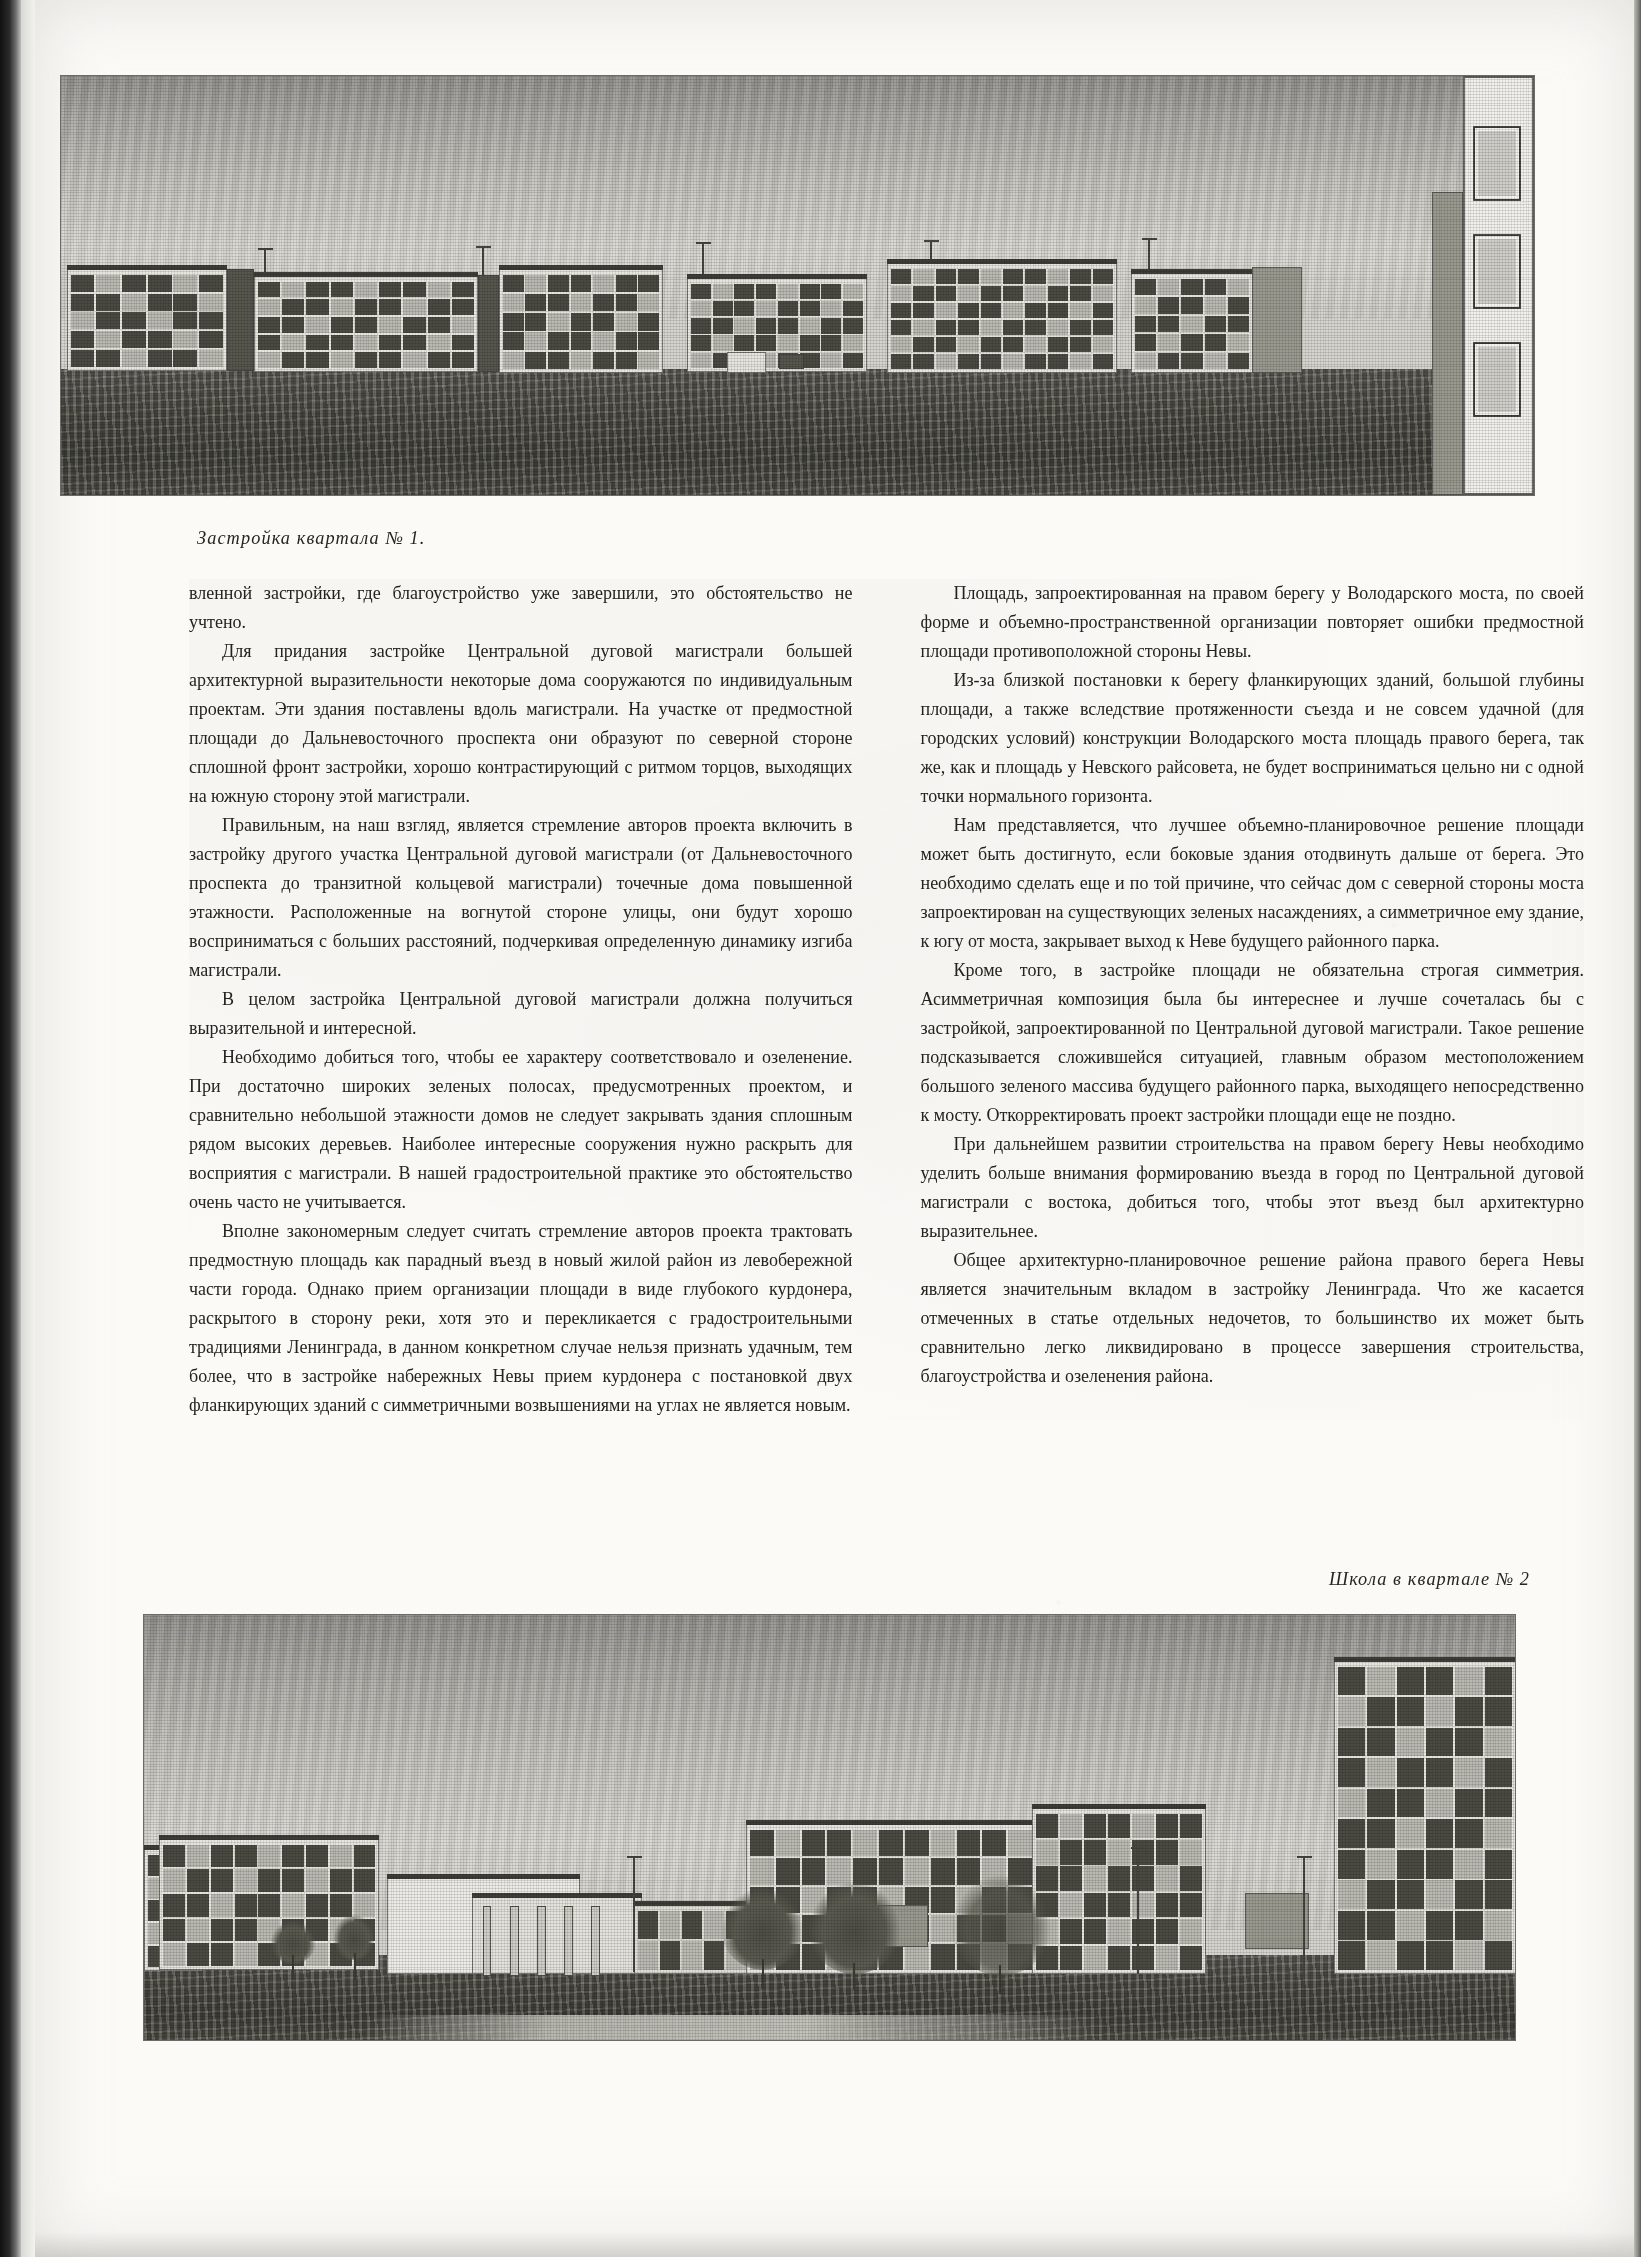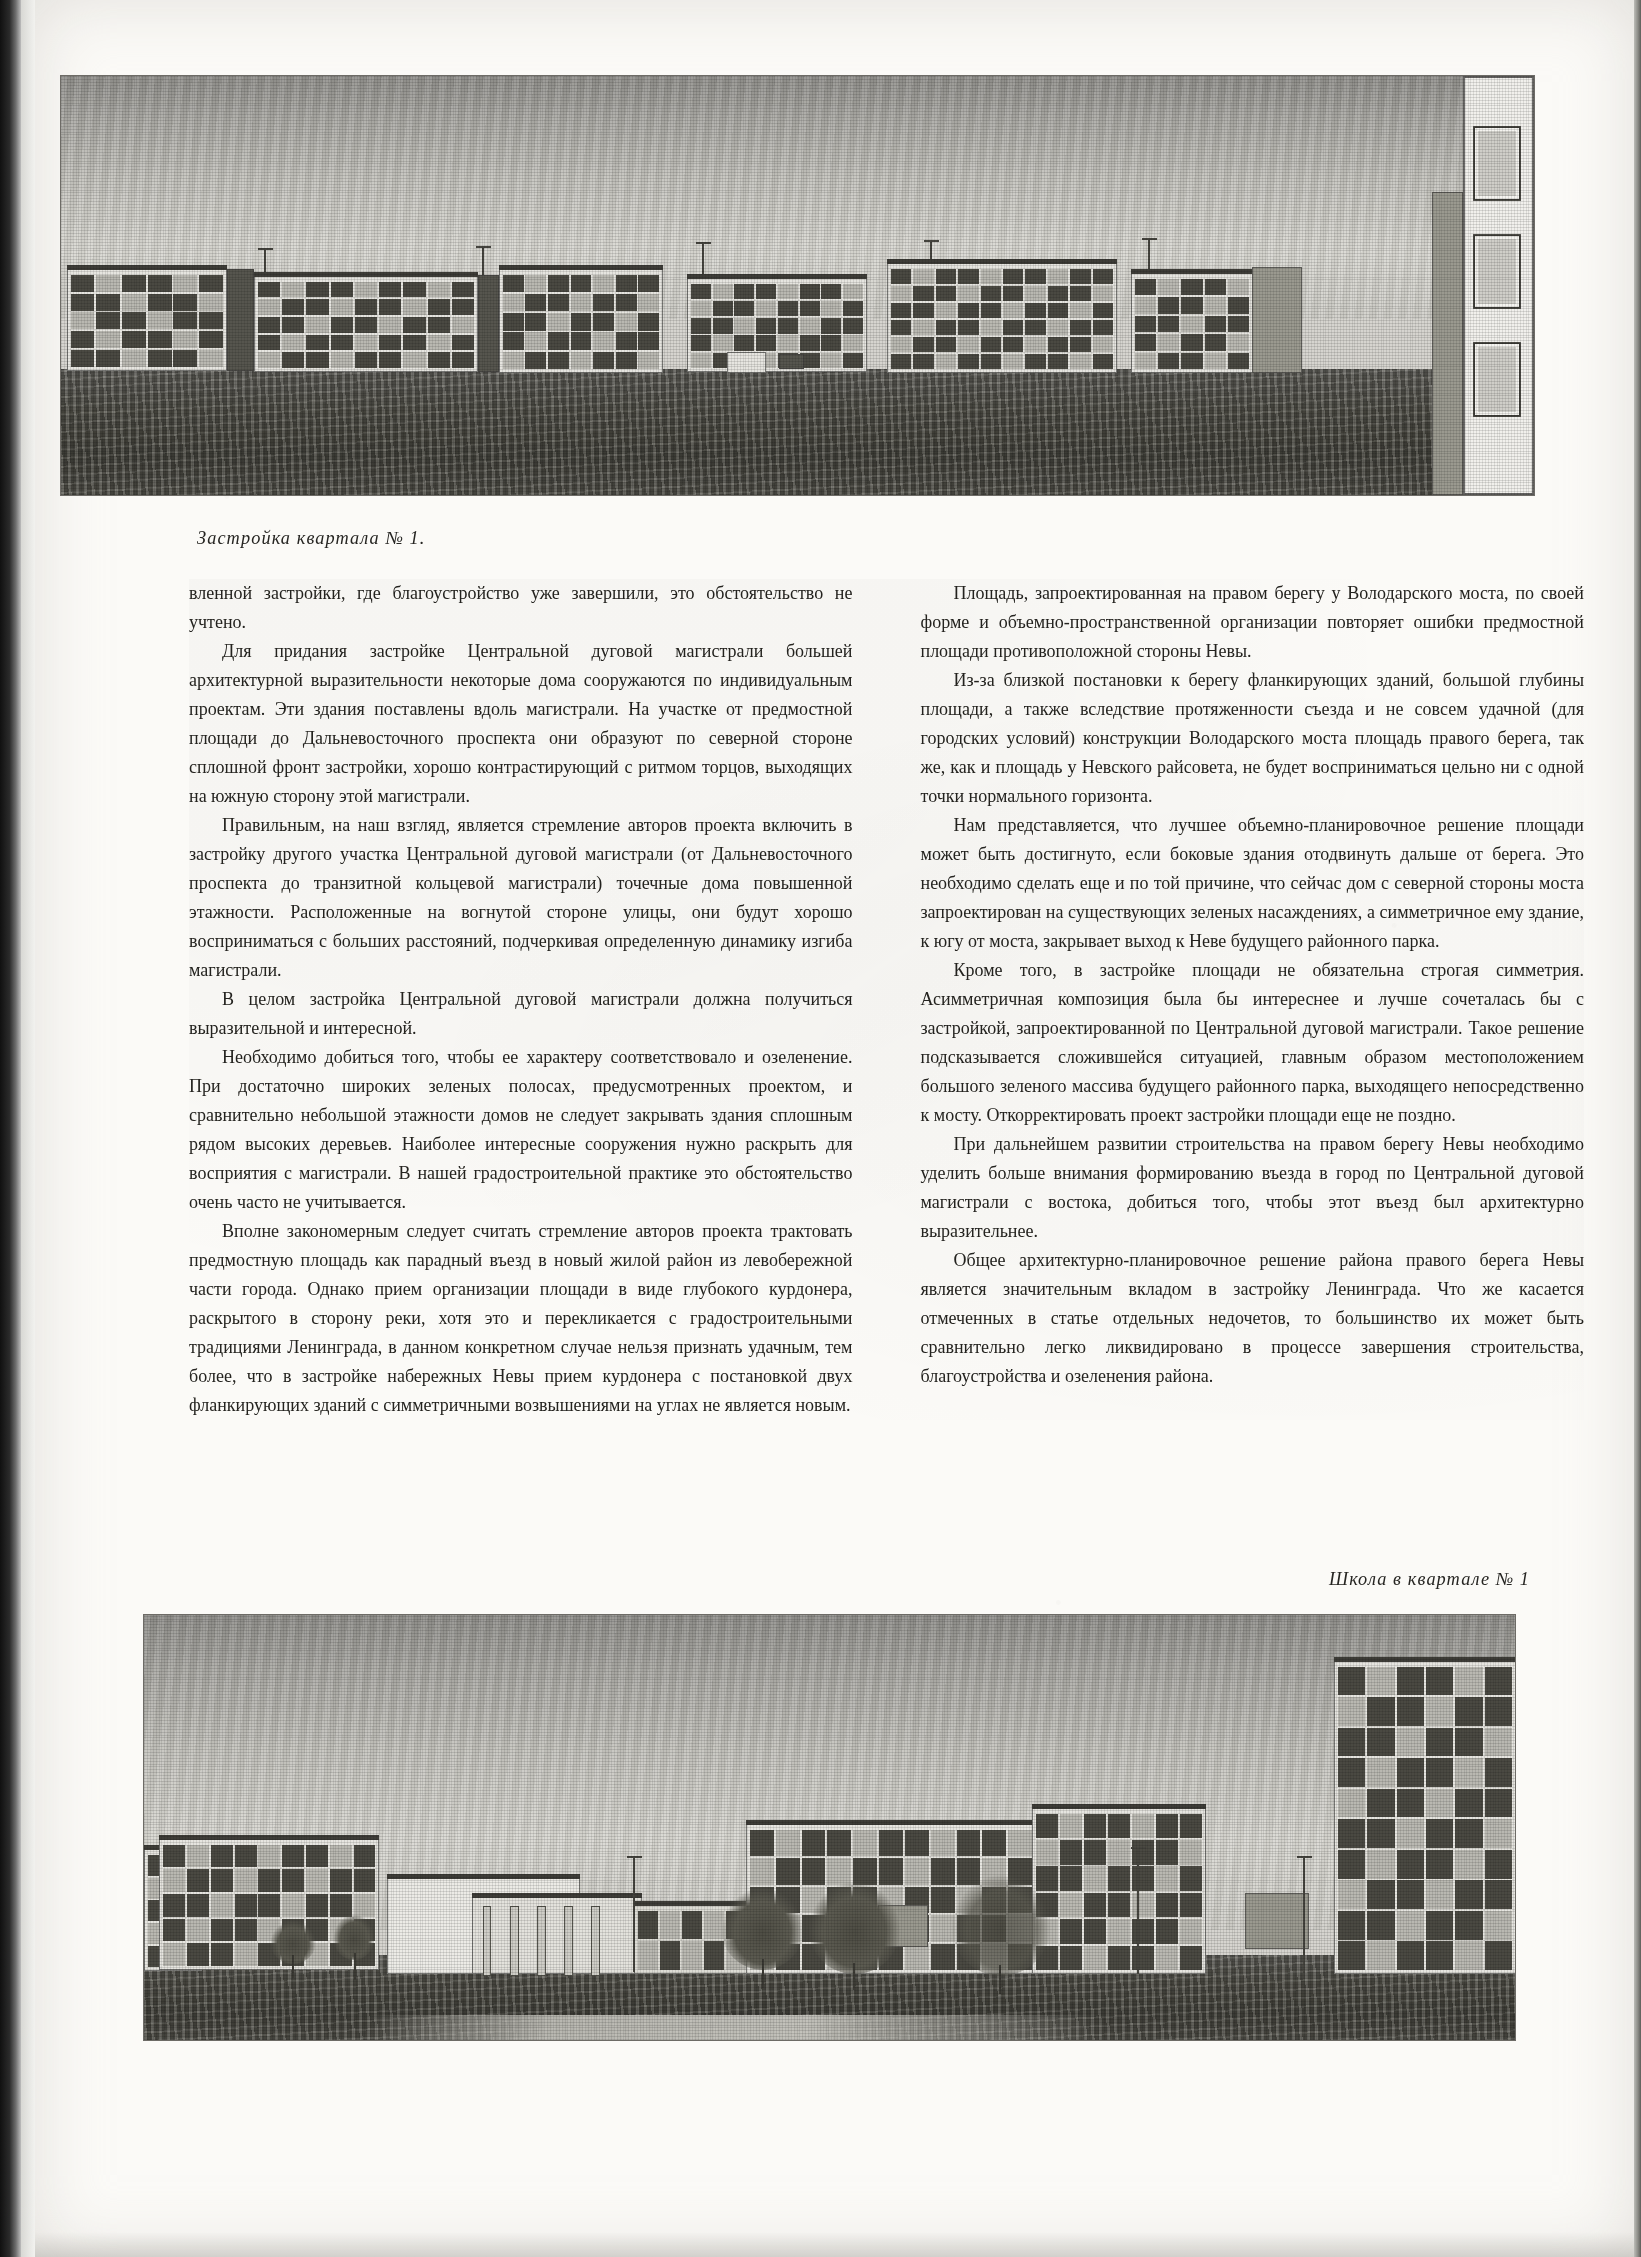--- a/index.html
+++ b/index.html
@@ -519,21 +519,21 @@
         <p>Площадь, запроектированная на правом берегу у Володарского моста, по своей форме и объемно-пространственной организации повторяет ошибки предмостной площади противоположной стороны Невы.</p>
         <p>Из-за близкой постановки к берегу фланкирующих зданий, большой глубины площади, а также вследствие протяженности съезда и не совсем удачной (для городских условий) конструкции Володарского моста площадь правого берега, так же, как и площадь у Невского райсовета, не будет восприниматься цельно ни с одной точки нормального горизонта.</p>
         <p>Нам представляется, что лучшее объемно-планировочное решение площади может быть достигнуто, если боковые здания отодвинуть дальше от берега. Это необходимо сделать еще и по той причине, что сейчас дом с северной стороны моста запроектирован на существующих зеленых насаждениях, а симметричное ему здание, к югу от моста, закрывает выход к Неве будущего районного парка.</p>
         <p>Кроме того, в застройке площади не обязательна строгая симметрия. Асимметричная композиция была бы интереснее и лучше сочеталась бы с застройкой, запроектированной по Центральной дуговой магистрали. Такое решение подсказывается сложившейся ситуацией, главным образом местоположением большого зеленого массива будущего районного парка, выходящего непосредственно к мосту. Откорректировать проект застройки площади еще не поздно.</p>
         <p>При дальнейшем развитии строительства на правом берегу Невы необходимо уделить больше внимания формированию въезда в город по Центральной дуговой магистрали с востока, добиться того, чтобы этот въезд был архитектурно выразительнее.</p>
         <p>Общее архитектурно-планировочное решение района правого берега Невы является значительным вкладом в застройку Ленинграда. Что же касается отмеченных в статье отдельных недочетов, то большинство их может быть сравнительно легко ликвидировано в процессе завершения строительства, благоустройства и озеленения района.</p>
       </div>
       <div class="text-mottle"></div>
     </div>
 
-    <div class="caption cap-bottom">Школа в квартале № 1</div>
+    <div class="caption cap-bottom">Школа в квартале № 2</div>
 
     <div class="figure fig-bottom">
       <div class="sky" style="height:74%">
         <div class="sky-streaks"></div>
       </div>
       <div class="ground" style="height:20%">
         <div class="ground-texture"></div>
       </div>
 
       <div class="bldg" style="left:0px;top:230px;width:58px;height:126px;">

